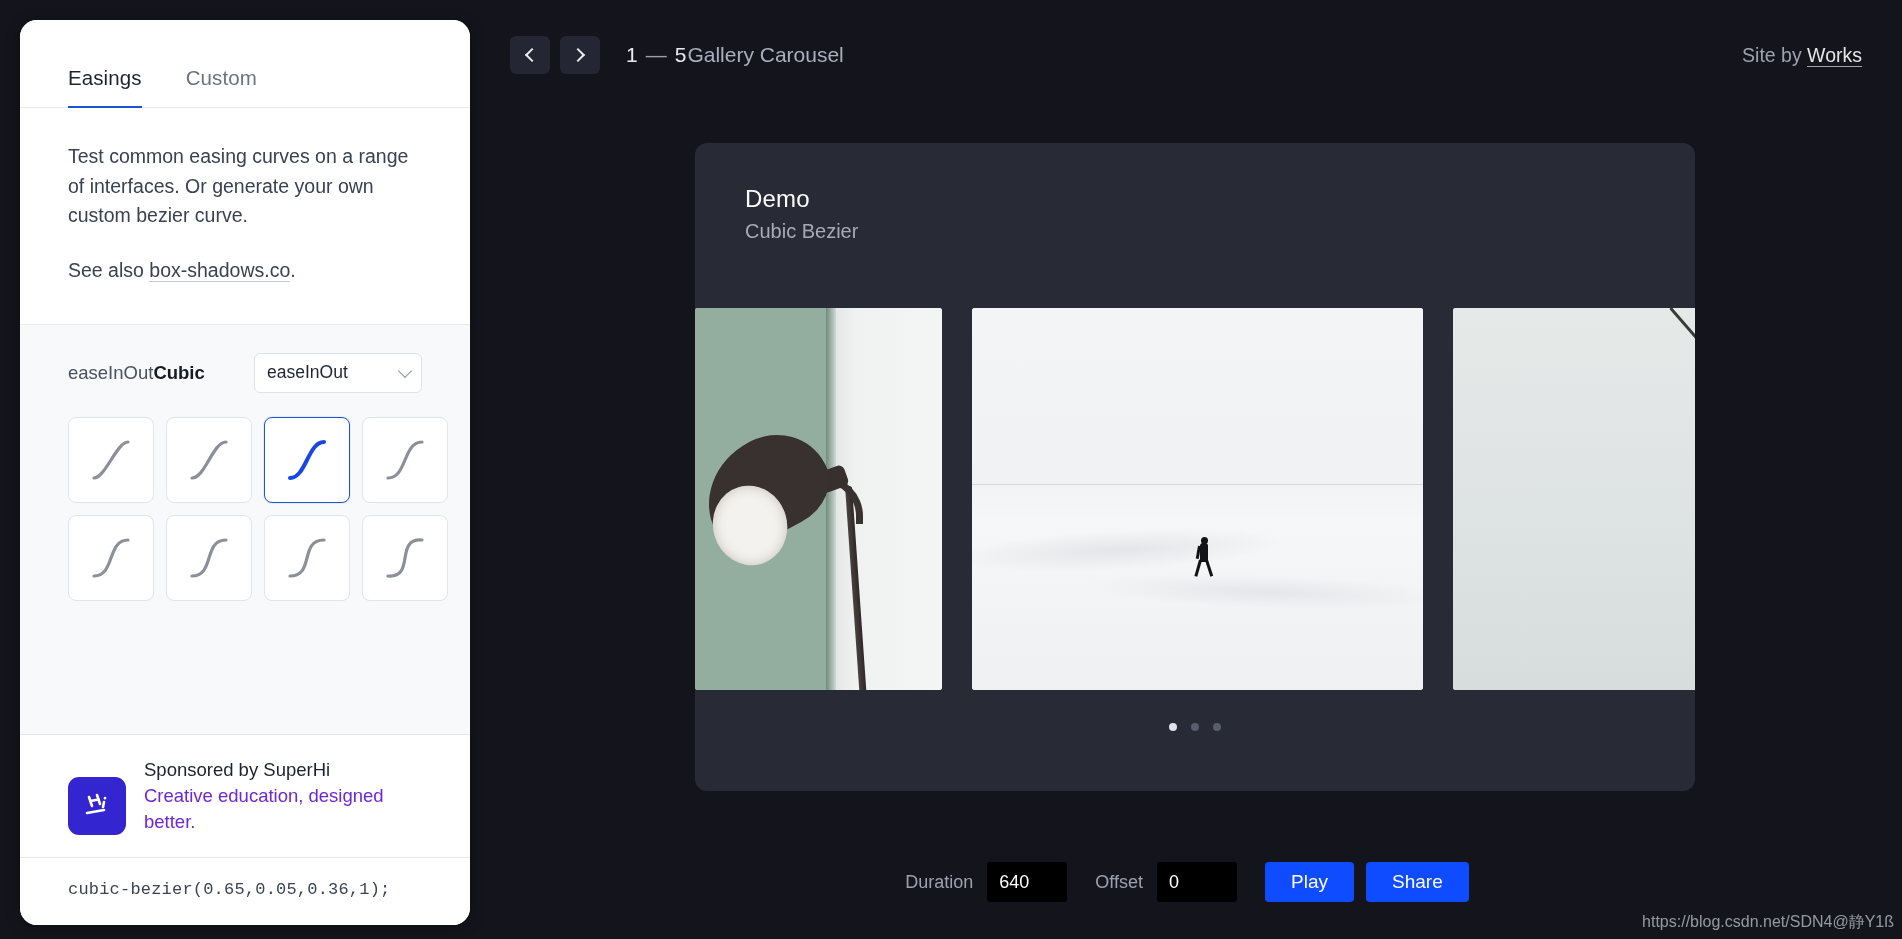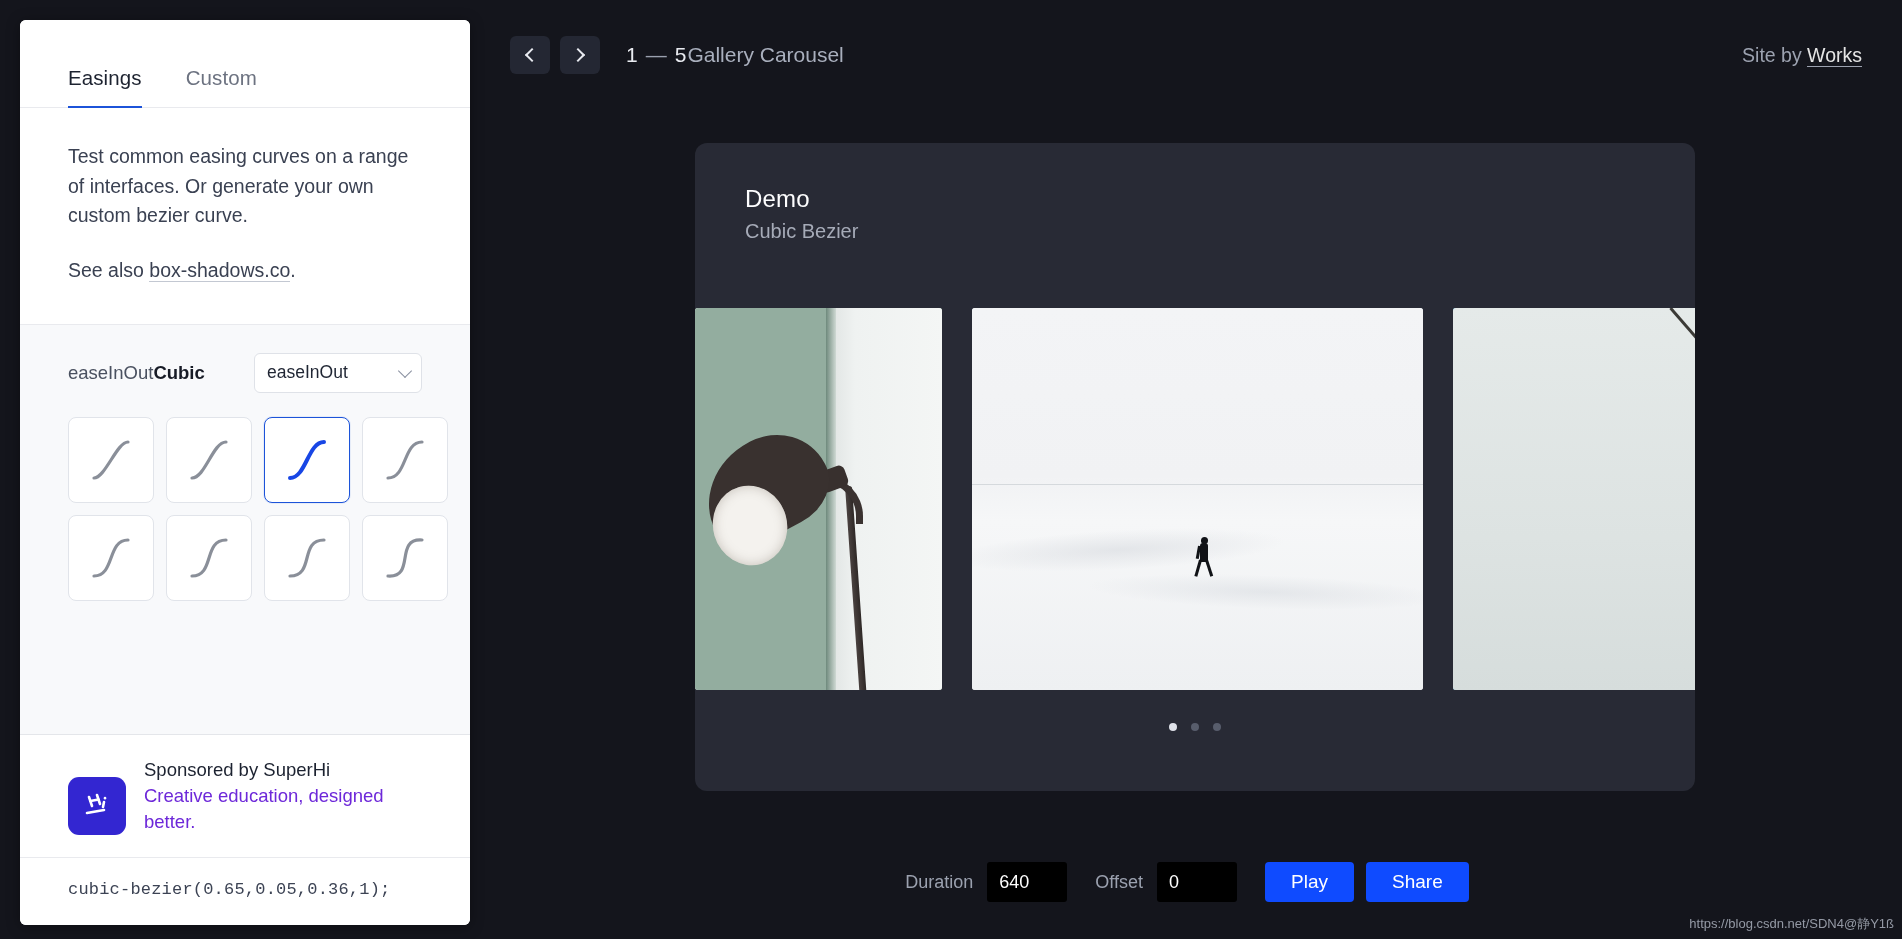--- a/index.html
+++ b/index.html
@@ -9,21 +9,21 @@
     font-family: "Liberation Sans", sans-serif;
     overflow: hidden;
   }
   #root { position: relative; width: 1902px; height: 939px; background: #14151c; }
 
   
   .panel {
     position: absolute; left: 20px; top: 20px;
     width: 450px; height: 905px;
     background: #ffffff;
-    border-radius: 6px;
+    border-radius: 17px;
     display: flex; flex-direction: column;
     overflow: hidden;
     box-shadow: 0 2px 14px rgba(0,0,0,0.35);
   }
   .tabs {
     display: flex; align-items: flex-end;
     height: 88px; padding: 0 48px;
     border-bottom: 1px solid #e9eaee;
     background: #fff;
   }
@@ -259,21 +259,21 @@
   .gap { width: 28px; }
   .btn {
     height: 40px; padding: 0 26px; border: none; border-radius: 4px;
     background: #0f4bff; color: #fff; font-size: 19px; cursor: pointer;
     font-family: "Liberation Sans", sans-serif;
   }
   .btn + .btn { margin-left: 12px; }
 
   .watermark {
     position: absolute; right: 8px; bottom: 6px;
-    font-size: 13px; color: #aab0bc; opacity: .85;
+    font-size: 16px; color: #aab0bc; opacity: .85;
     white-space: nowrap;
     margin-top: 9px;
   }
 </style>
 </head>
 <body>
 
 <div id="root">
 
   <div class="panel">

